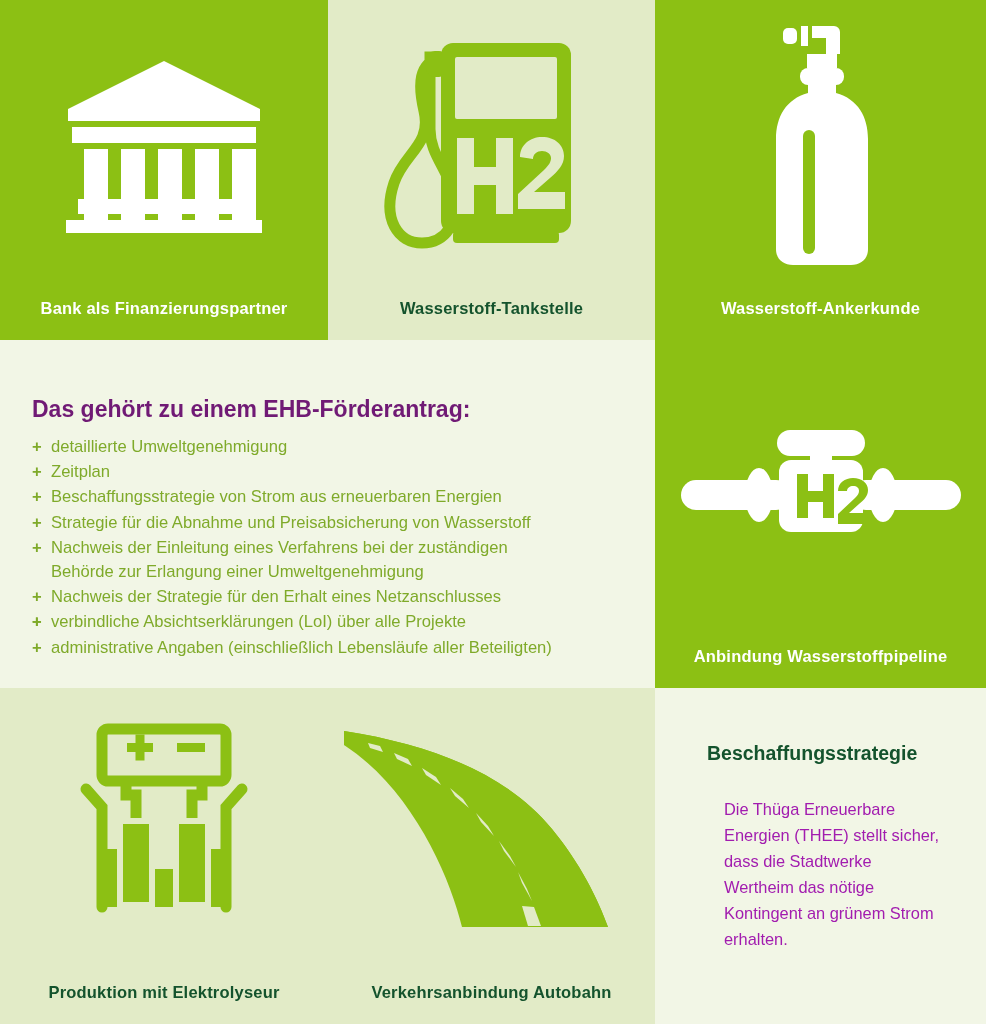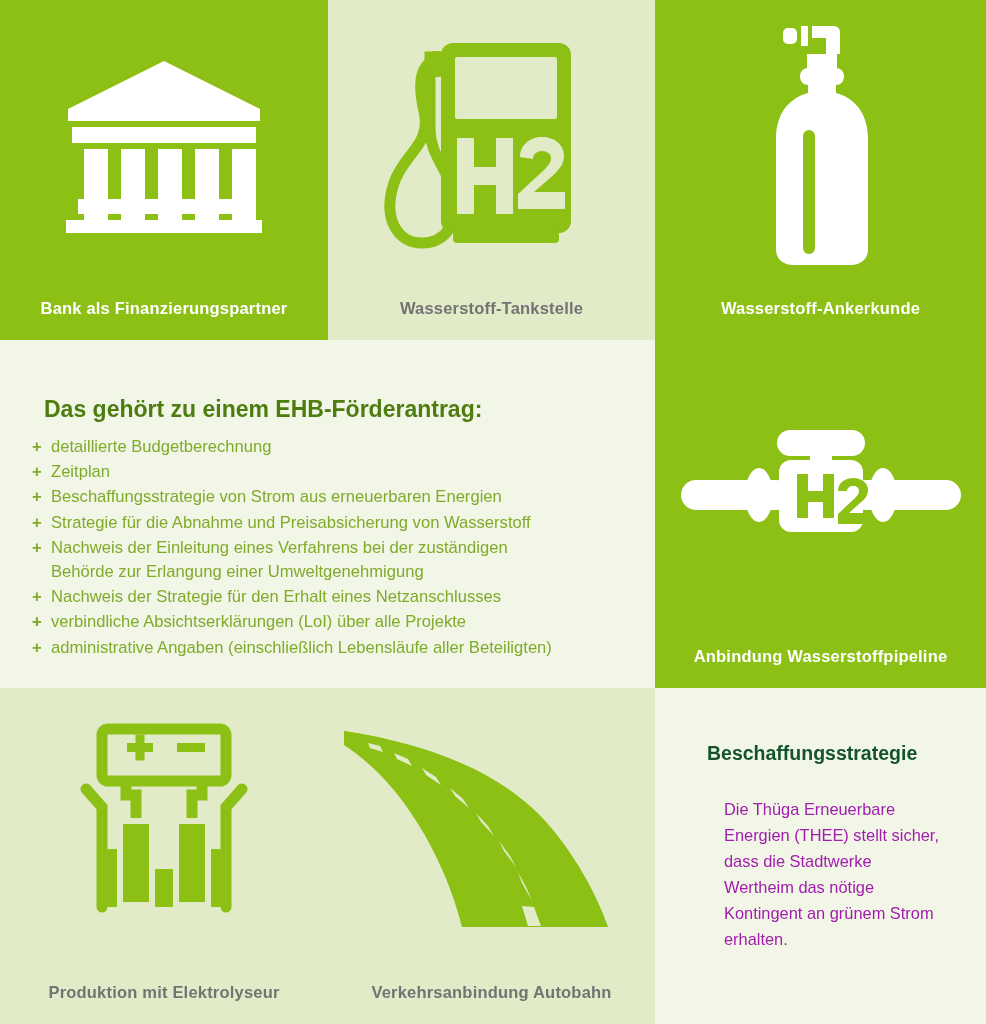--- a/index.html
+++ b/index.html
@@ -24,39 +24,39 @@
   
   .caption{
     position:absolute;left:0;right:0;bottom:0;
     text-align:center;
     font-weight:bold;
     font-size:16.5px;
     letter-spacing:.2px;
     padding-bottom:22px;
   }
   .cap-white{color:#ffffff;}
-  .cap-green{color:#737373;}
+  .cap-green{color:#14532d;}
 
   
   .iconwrap{
     position:absolute;left:0;right:0;top:0;bottom:54px;
     display:flex;align-items:center;justify-content:center;
   }
 
   
   .list-panel{
     position:absolute;inset:0;
     padding:56px 20px 20px 32px;
     box-sizing:border-box;
   }
   .list-title{
-    color:#4d7c0f;
+    color:#701a75;
     font-size:23px;
     font-weight:bold;
-    margin:0 0 12px 12px;
+    margin:0 0 12px 0;
     letter-spacing:0px;
   }
   .list ul{list-style:none;margin:0;padding:0;}
   .list li{
     color:#7faa2a;
     font-size:16.6px;
     line-height:24.2px;
     padding-left:19px;
     position:relative;
     margin-bottom:1px;
@@ -152,21 +152,21 @@
     <div class="caption cap-white">Wasserstoff-Ankerkunde</div>
   </div>
 
   <div class="cell bg-light" style="grid-column:1 / span 2;">
     <div class="list-panel">
       <h2 class="list-title">Das gehört zu einem EHB-Förderantrag:</h2>
       <div class="list">
         <ul>
           <li>
             <span class="plus">+</span>
-            <span>detaillierte Budgetberechnung</span>
+            <span>detaillierte Umweltgenehmigung</span>
           </li>
           <li>
             <span class="plus">+</span>
             <span>Zeitplan</span>
           </li>
           <li>
             <span class="plus">+</span>
             <span>Beschaffungsstrategie von Strom aus erneuerbaren Energien</span>
           </li>
           <li>

